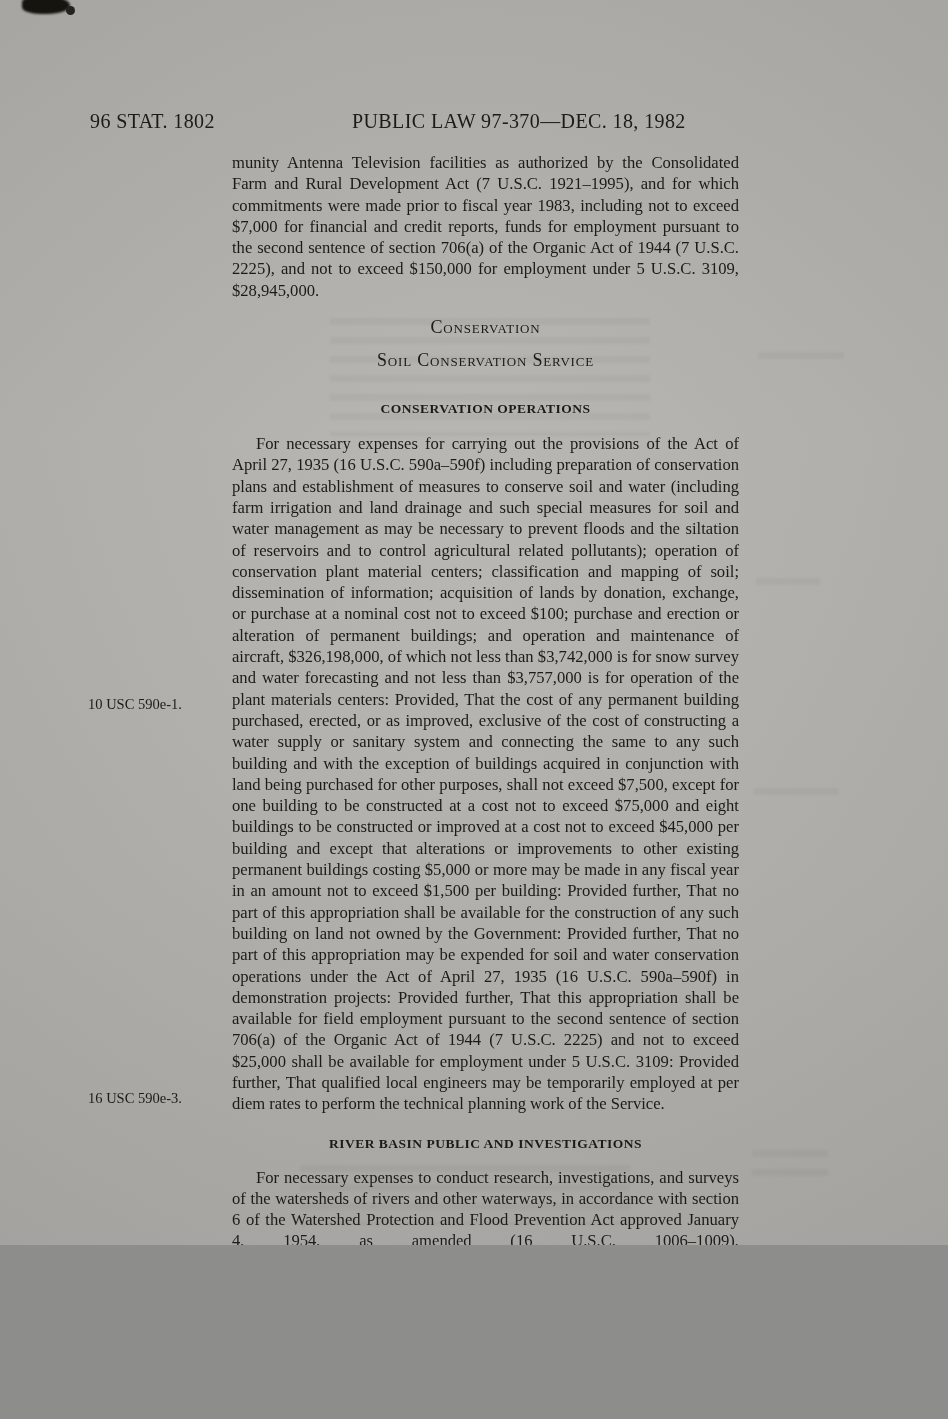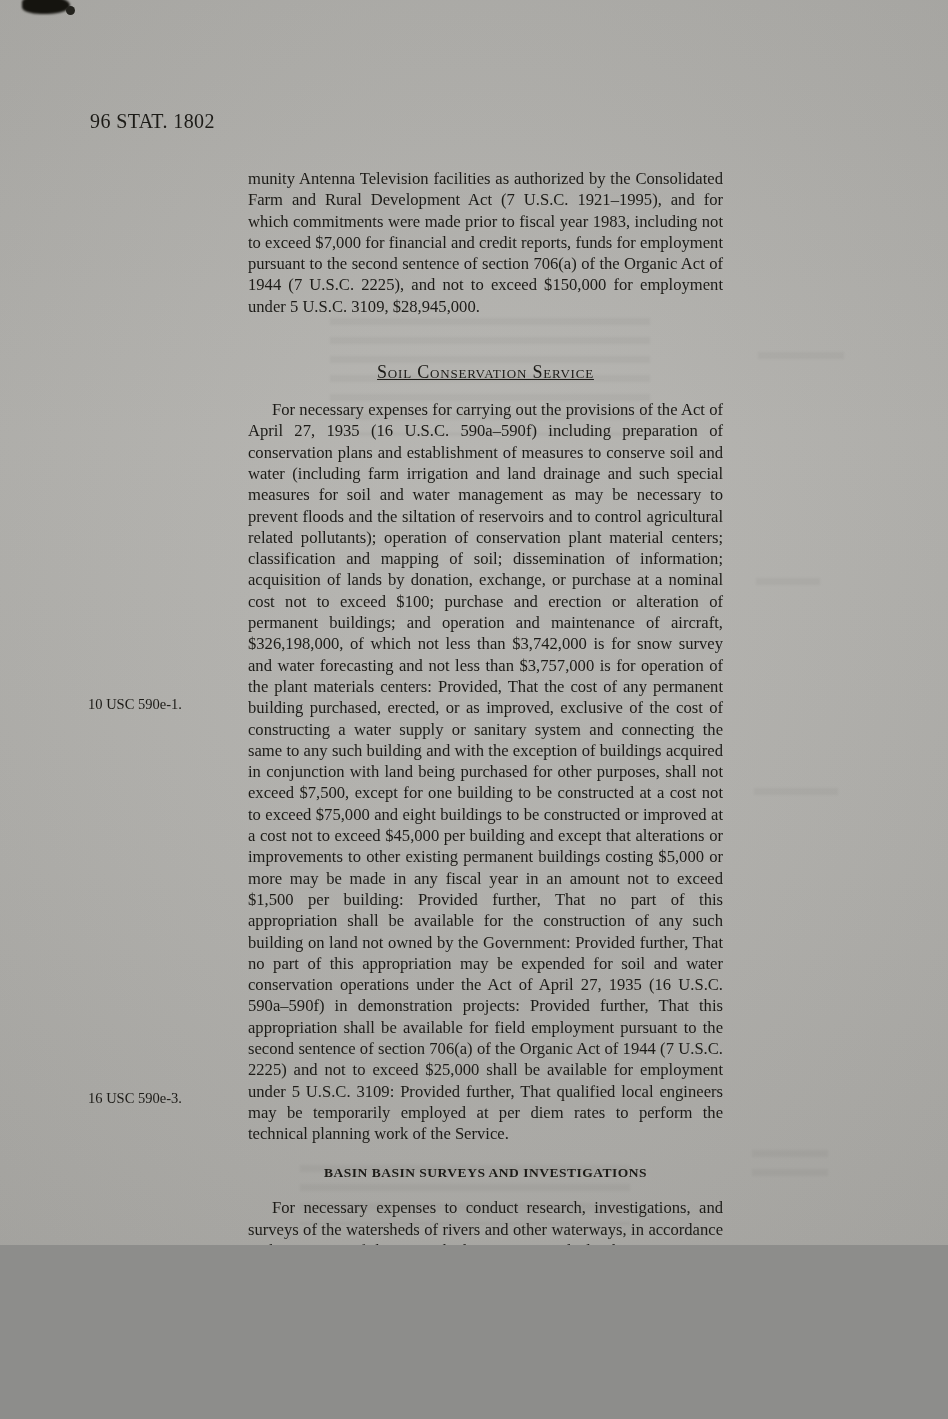--- a/index.html
+++ b/index.html
@@ -34,36 +34,36 @@
     font-size: 20px;
     letter-spacing: 0.4px;
     white-space: nowrap;
   }
   .text-column {
     position: absolute;
     left: 232px; top: 152px;
     width: 507px;
   }
   .text-column p {
-    margin: 16px;
+    margin: 0;
     font-size: 16.6px;
     line-height: 21.3px;
     text-align: justify;
   }
   p.indent { text-indent: 24px; }
   p.justify-last { text-align-last: justify; }
   h2.sc-heading, h3.sc-heading {
     margin: 0; text-align: center;
     font-weight: normal;
     font-variant: small-caps;
     font-size: 18px;
     letter-spacing: 0.8px;
   }
   h2.sc-heading { margin-top: 16px; }
-  h3.sc-heading { margin-top: 45px; text-decoration: underline; }
+  h3.sc-heading { margin-top: 12px; }
   h4.caps-heading {
     margin: 0; text-align: center;
     font-weight: bold;
     font-size: 13.5px;
     letter-spacing: 0.5px;
   }
   h4.ops-heading { margin-top: 30px; margin-bottom: 16px; }
   h4.river-heading { margin-top: 21px; margin-bottom: 15px; }
   .italic { }
   .margin-note {
@@ -120,33 +120,36 @@
   <div class="artifact-dot"></div>
   <div class="bleed bleed-block-center"></div>
   <div class="bleed bleed-note-1"></div>
   <div class="bleed bleed-note-2"></div>
   <div class="bleed bleed-note-3"></div>
   <div class="bleed bleed-note-4"></div>
   <div class="bleed bleed-note-5"></div>
   <div class="bleed bleed-block-bottom"></div>
 
   <div class="header-stat">96 STAT. 1802</div>
+  <div class="header-title">PUBLIC LAW 97-370—DEC. 18, 1982</div>
 
   <div class="margin-note" style="top: 696px;">10 USC 590e-1.</div>
   <div class="margin-note" style="top: 1090px;">16 USC 590e-3.</div>
   <div class="margin-note" style="top: 1268px;">16 USC 1652.</div>
 
   <div class="text-column">
 
     <p>munity Antenna Television facilities as authorized by the Consolidated Farm and Rural Development Act (7 U.S.C. 1921–1995), and for which commitments were made prior to fiscal year 1983, including not to exceed $7,000 for financial and credit reports, funds for employment pursuant to the second sentence of section 706(a) of the Organic Act of 1944 (7 U.S.C. 2225), and not to exceed $150,000 for employment under 5 U.S.C. 3109, $28,945,000.</p>
 
+    <h2 class="sc-heading">Conservation</h2>
 
     <h3 class="sc-heading">Soil Conservation Service</h3>
 
+    <h4 class="caps-heading ops-heading">CONSERVATION OPERATIONS</h4>
 
     <p class="indent"><span>For necessary expenses for carrying out the provisions of the Act of April 27, 1935 (16 U.S.C. 590a–590f) including preparation of conservation plans and establishment of measures to conserve soil and water (including farm irrigation and land drainage and such special measures for soil and water management as may be necessary to prevent floods and the siltation of reservoirs and to control agricultural related pollutants); operation of conservation plant material centers; classification and mapping of soil; dissemination of information; acquisition of lands by donation, exchange, or purchase at a nominal cost not to exceed $100; purchase and erection or alteration of permanent buildings; and operation and maintenance of aircraft, $326,198,000, of which not less than $3,742,000 is for snow survey and water forecasting and not less than $3,757,000 is for operation of the plant materials centers: </span><span class="italic">Provided,</span><span> That the cost of any permanent building purchased, erected, or as improved, exclusive of the cost of constructing a water supply or sanitary system and connecting the same to any such building and with the exception of buildings acquired in conjunction with land being purchased for other purposes, shall not exceed $7,500, except for one building to be constructed at a cost not to exceed $75,000 and eight buildings to be constructed or improved at a cost not to exceed $45,000 per building and except that alterations or improvements to other existing permanent buildings costing $5,000 or more may be made in any fiscal year in an amount not to exceed $1,500 per building: </span><span class="italic">Provided further,</span><span> That no part of this appropriation shall be available for the construction of any such building on land not owned by the Government: </span><span class="italic">Provided further,</span><span> That no part of this appropriation may be expended for soil and water conservation operations under the Act of April 27, 1935 (16 U.S.C. 590a–590f) in demonstration projects: </span><span class="italic">Provided further,</span><span> That this appropriation shall be available for field employment pursuant to the second sentence of section 706(a) of the Organic Act of 1944 (7 U.S.C. 2225) and not to exceed $25,000 shall be available for employment under 5 U.S.C. 3109: </span><span class="italic">Provided further,</span><span> That qualified local engineers may be temporarily employed at per diem rates to perform the technical planning work of the Service.</span></p>
 
-    <h4 class="caps-heading river-heading">BASIN BASIN SURVEYS AND INVESTIGATIONS</h4>
+    <h4 class="caps-heading river-heading">RIVER BASIN PUBLIC AND INVESTIGATIONS</h4>
 
     <p class="indent justify-last">For necessary expenses to conduct research, investigations, and surveys of the watersheds of rivers and other waterways, in accordance with section 6 of the Watershed Protection and Flood Prevention Act approved January 4, 1954, as amended (16 U.S.C. 1006–1009),</p>
 
   </div>
 </div>
 
 </body></html>

